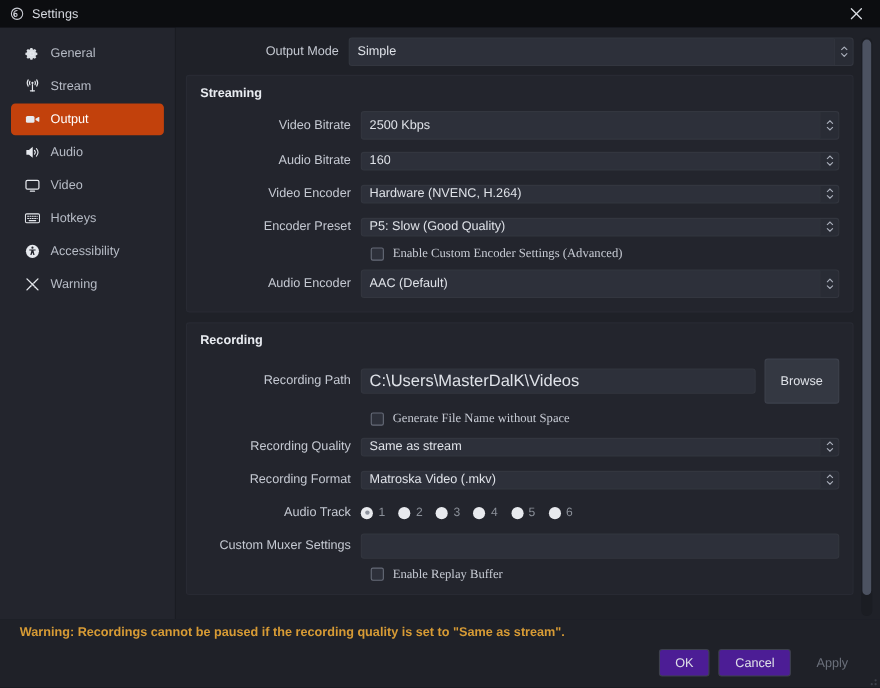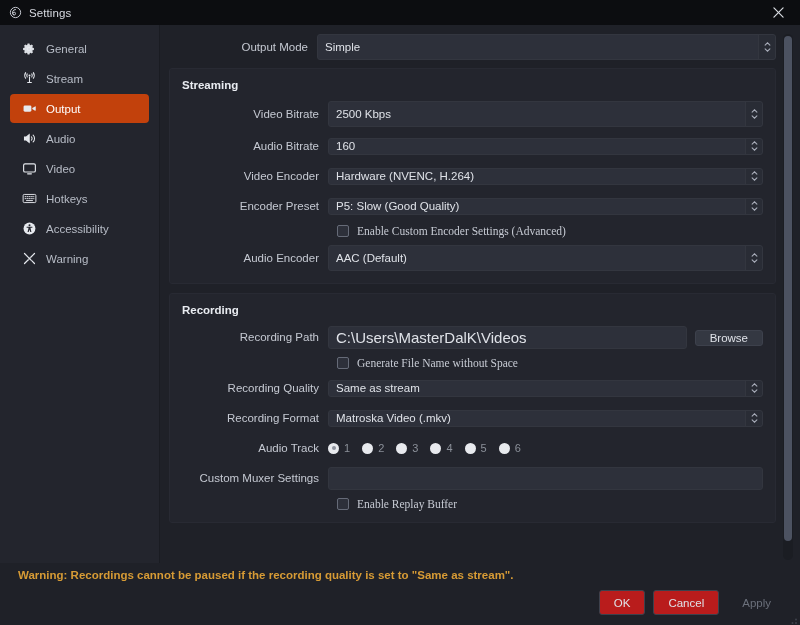--- a/index.html
+++ b/index.html
@@ -171,21 +171,21 @@
     font-size: 15px;
     color: #dfe2e8;
     min-width: 0;
     white-space: nowrap;
     overflow: hidden;
   }
 
   .browse-btn {
     flex: 0 0 auto;
     margin-left: 8px;
-    height: 16px;
+    height: 41px;
     padding: 0 14px;
     background: #343842;
     border: 1px solid #3d414c;
     border-radius: 3px;
     color: #dfe2e8;
     font-size: 11.5px;
     display: flex;
     align-items: center;
     justify-content: center;
   }
@@ -278,21 +278,21 @@
   .btnrow {
     display: flex;
     justify-content: flex-end;
     align-items: center;
     gap: 8px;
   }
   .dlg-btn {
     min-width: 40px;
     height: 25px;
     padding: 0 14px;
-    background: #b91c1c;
+    background: #4c1d95;
     border: 1px solid #3d414c;
     border-radius: 3px;
     color: #dfe2e8;
     font-size: 11.5px;
     display: flex;
     align-items: center;
     justify-content: center;
   }
   .dlg-btn.disabled {
     background: transparent;

